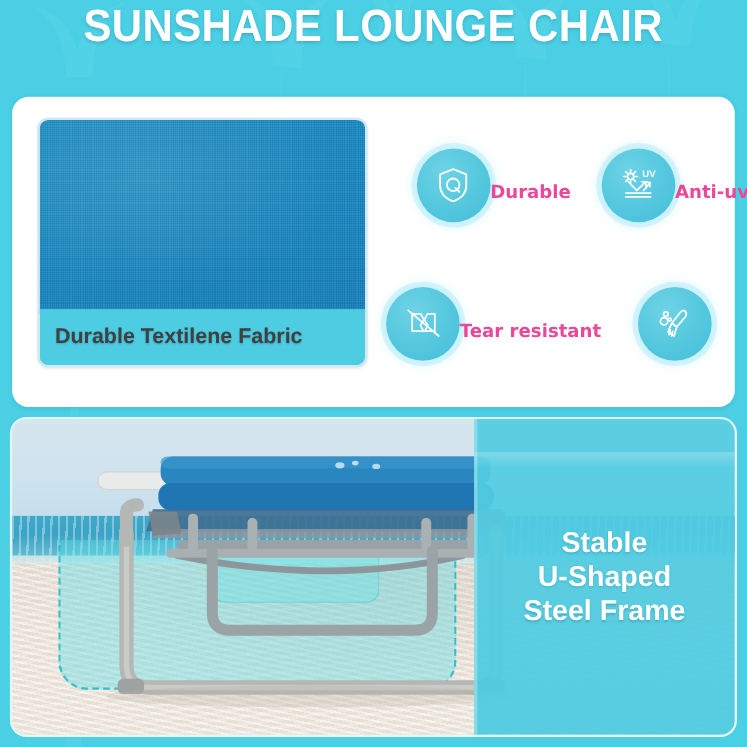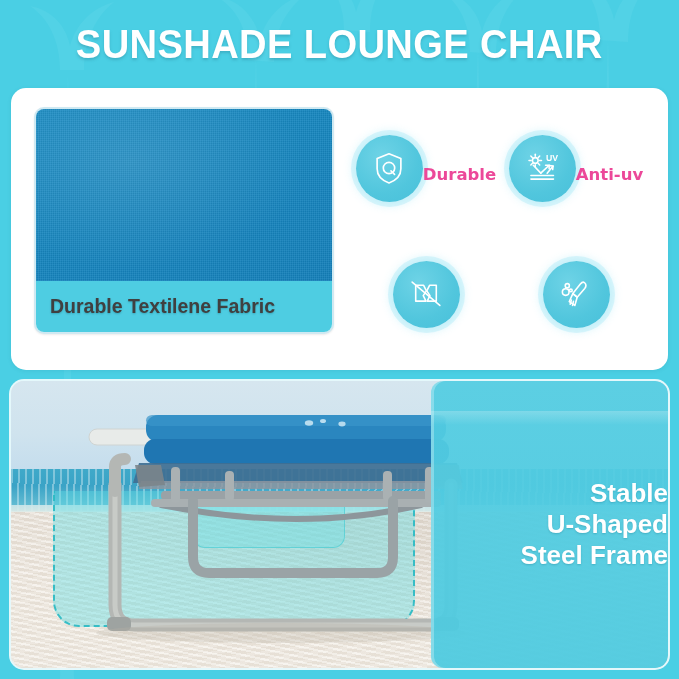--- a/index.html
+++ b/index.html
@@ -8,21 +8,21 @@
     font-family:"Liberation Sans","DejaVu Sans",sans-serif;
     background:#4ACFE4;
   }
   .poster{position:relative;width:679px;height:679px;overflow:hidden;background:#4ACFE4;}
 
   
   .palms{position:absolute;inset:0;opacity:.30;pointer-events:none;}
 
   
   .title-bar{position:absolute;left:0;top:0;width:679px;height:88px;
-    display:flex;align-items:center;justify-content:center;}
+    display:flex;justify-content:center;}
   .title{
     color:#ffffff;font-weight:bold;font-size:41px;letter-spacing:.4px;
     font-family:"Liberation Sans","DejaVu Sans",sans-serif;
     transform:scaleX(.93);text-align:center;white-space:nowrap;
     text-shadow:0 2px 3px rgba(40,120,140,.35);
   }
 
   
   .card{
     position:absolute;left:11px;top:88px;width:657px;height:282px;
@@ -113,23 +113,22 @@
     background:rgba(110,226,230,.40);border:1px solid rgba(60,200,208,.55);border-top:none;
     border-radius:0 0 12px 12px;}
 
   
   .chair{position:absolute;left:0;top:0;width:657px;height:287px;}
 
   
   .frame-panel{
     position:absolute;right:0;top:0;width:237px;height:287px;
     background:linear-gradient(180deg,rgba(83,205,226,.93) 0%,rgba(79,203,224,.95) 100%);
-    display:flex;flex-direction:column;align-items:flex-end;justify-content:center;
+    display:flex;flex-direction:column;align-items:center;justify-content:center;
     box-shadow:inset 3px 0 0 rgba(255,255,255,.28);
-    border-radius:12px;
   }
   .frame-panel .ln{
     color:#ffffff;font-weight:bold;font-size:26px;line-height:31px;
     text-shadow:0 1px 2px rgba(0,90,110,.25);white-space:nowrap;text-align:center;
   }
   .waterline{position:absolute;left:0;right:0;top:30px;height:14px;
     background:linear-gradient(180deg,rgba(255,255,255,.22),rgba(255,255,255,0));}
 </style>
 </head>
 <body>
@@ -204,20 +203,21 @@
       </div>
 
       <div class="feature">
         <div class="badge">
           <svg width="38" height="38" viewBox="0 0 48 48" fill="none" stroke="#ffffff" stroke-width="2" stroke-linecap="round" stroke-linejoin="round">
             <path d="M11 13 H21 L24.5 20 L20.5 26 L24 33 H11 Z"></path>
             <path d="M37 13 H28.5 L25 20 L29 26 L25.5 33 H37 Z"></path>
             <path d="M6.5 9 L41.5 38.5"></path>
           </svg>
         </div>
+        <div class="feature-label">Tear resistant</div>
       </div>
 
       <div class="feature">
         <div class="badge">
           <svg width="38" height="38" viewBox="0 0 48 48" fill="none" stroke="#ffffff" stroke-width="2" stroke-linecap="round" stroke-linejoin="round">
             <circle cx="13" cy="13.5" r="2.6"></circle>
             <circle cx="17.5" cy="19.5" r="1.7"></circle>
             <circle cx="11" cy="21.5" r="4.2"></circle>
             <path d="M34.5 9.5 C36.8 11.5 37 14.5 35 17 L25.5 28 L20 23.5 L29.5 11.5 C31.3 9.2 32.8 8.2 34.5 9.5 Z"></path>
             <path d="M20 23.5 L25.5 28 L22.5 38.5 L15.5 33.5 Z"></path>

